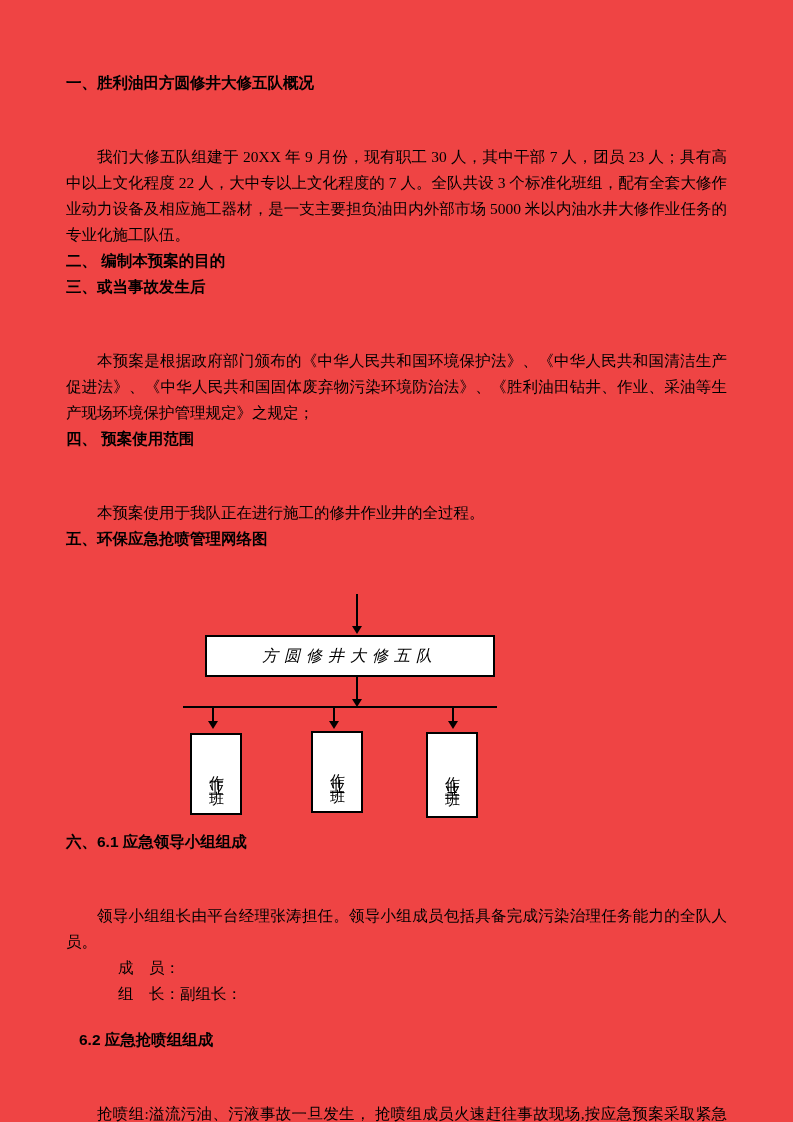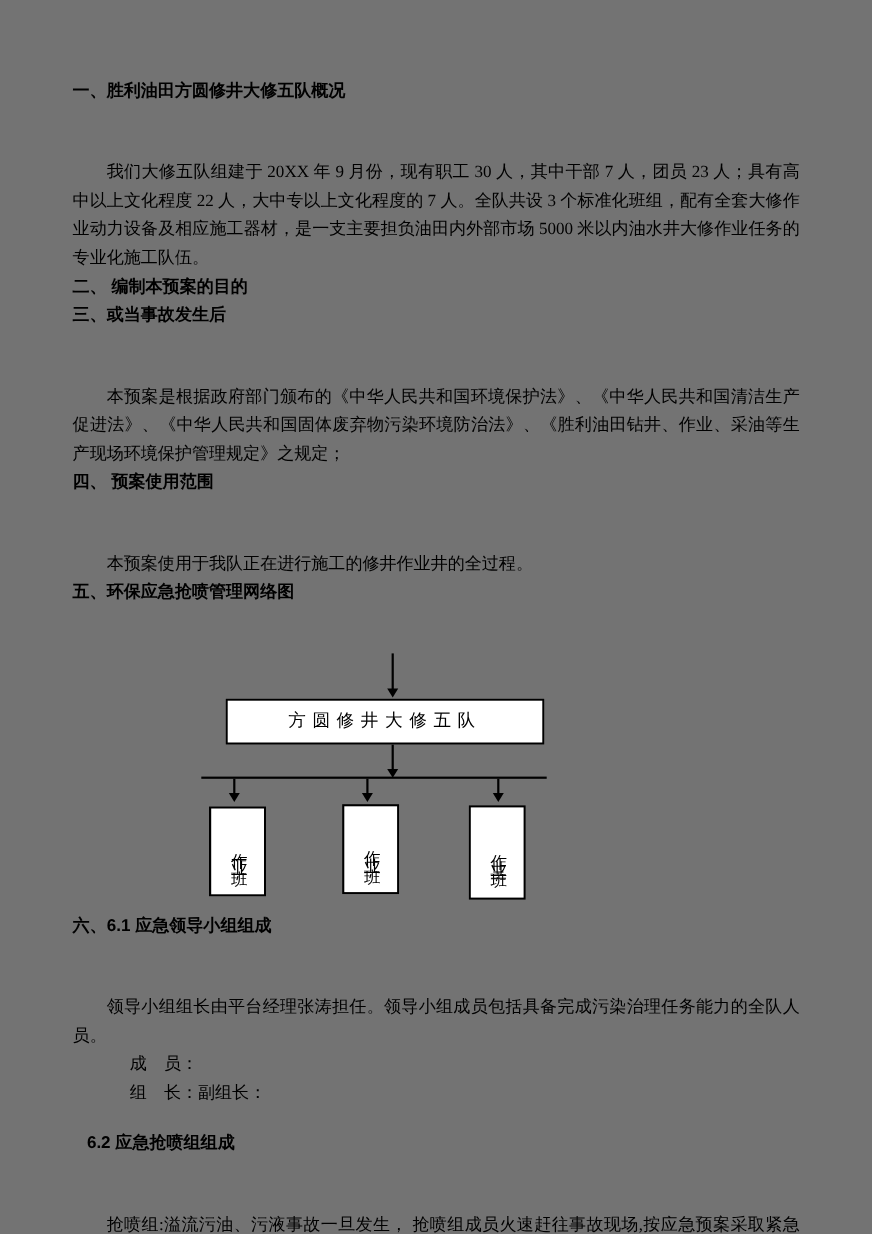--- a/index.html
+++ b/index.html
@@ -1,18 +1,18 @@
 <!DOCTYPE html>
 <html><head>
 <meta charset="utf-8">
 <style>
   html,body{margin:0;padding:0;background:#ffffff;}
   .page{
     position:relative;width:793px;height:1122px;box-sizing:border-box;
-    background:#737373;color:#000000;
+    background:#ef4444;color:#000000;
     padding:70px 66px 0 66px;
     font-family:"Liberation Serif","DejaVu Serif",serif;
     font-size:15.5px;line-height:26px;
   }
   .h{
     font-family:"Liberation Sans","DejaVu Sans",sans-serif;
     font-weight:bold;font-size:15.5px;line-height:26px;
   }
   .para{text-align:justify;text-indent:31px;margin-top:48px;}
   .line{text-indent:0;}
@@ -24,21 +24,21 @@
   .spacer{height:20px;}
   
   .flow{position:relative;height:268px;margin-top:3px;margin-bottom:6px;}
   .fbox{
     position:absolute;border:2px solid #000;box-sizing:border-box;
     display:flex;align-items:center;justify-content:center;background:#fff;
   }
   .fbox-top{left:139px;top:0;width:290px;height:39px;letter-spacing:2px;font-size:15px;}
   .fbox-mid{
     left:139px;top:80px;width:290px;height:42px;
-    letter-spacing:6px;font-size:16px;
+    font-style:italic;letter-spacing:6px;font-size:16px;
   }
   .vline{position:absolute;width:2px;background:#000;}
   .ahead{
     position:absolute;width:0;height:0;
     border-left:5px solid transparent;border-right:5px solid transparent;
     border-top:8px solid #000;
   }
   .vl-1{left:290px;top:39px;height:33px;}   .ah-1{left:286px;top:71px;}
   .vl-2{left:290px;top:122px;height:23px;}  .ah-2{left:286px;top:144px;}
   .hline{position:absolute;left:117px;top:151px;width:314px;height:2px;background:#000;}

